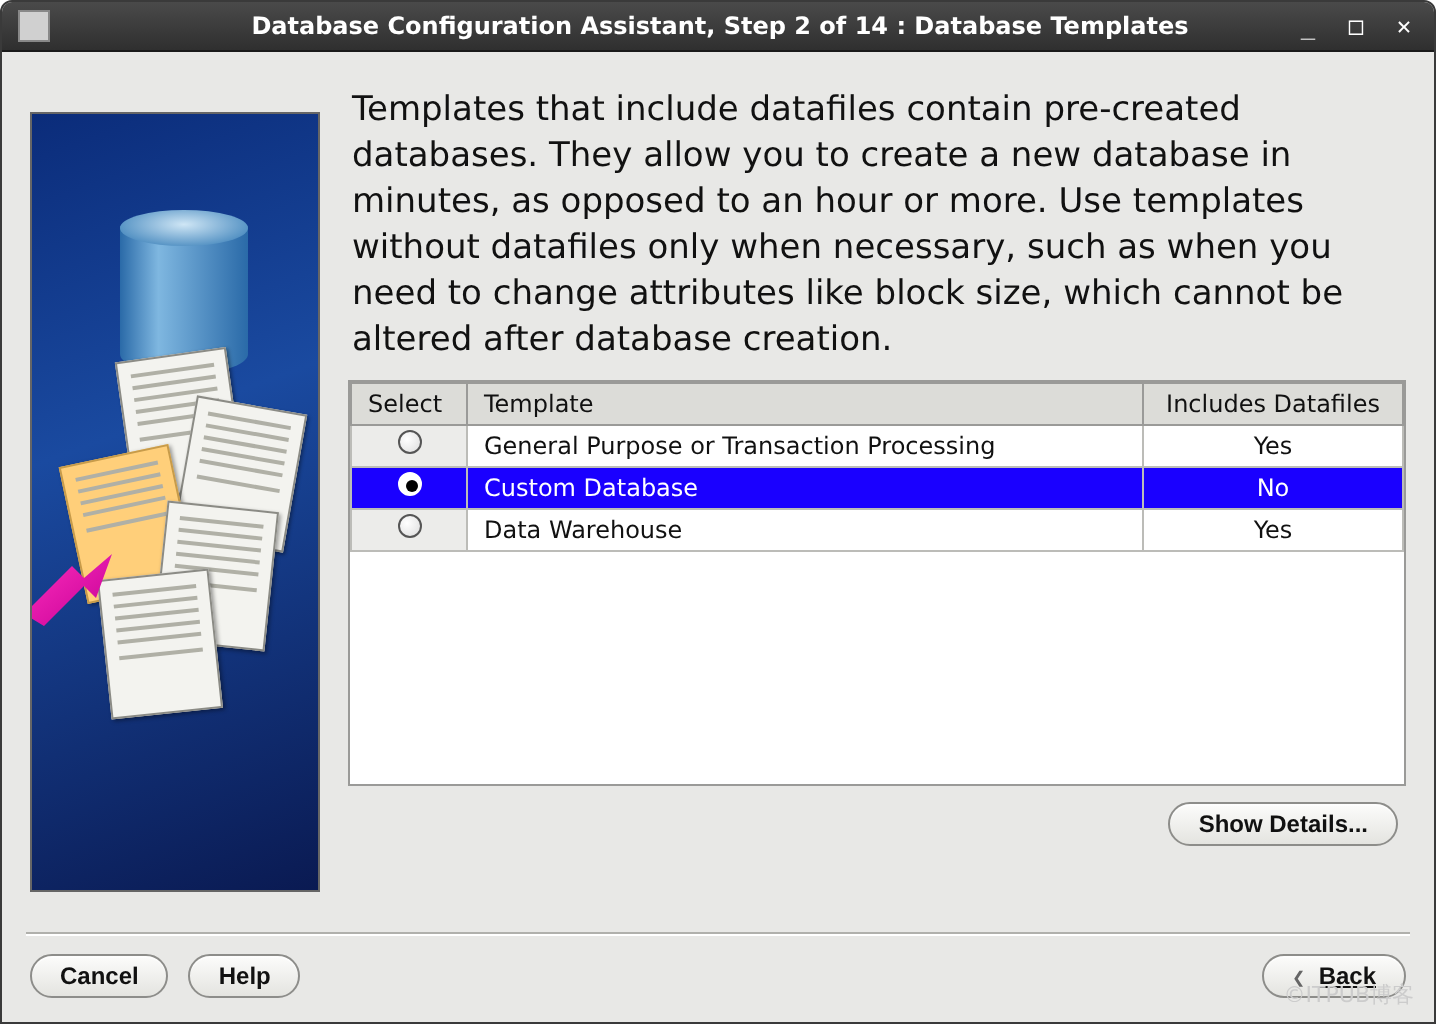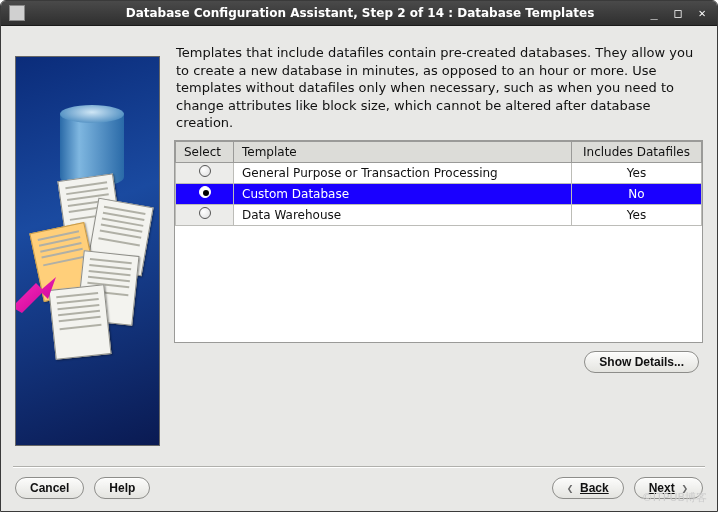--- a/index.html
+++ b/index.html
@@ -128,21 +128,21 @@
   }
   .arrow svg { display: block; }
 
   .right-pane {
     flex: 1;
     display: flex;
     flex-direction: column;
   }
   .desc {
     color: #111;
-    font-size: 13px;
+    font-size: 17px;
     line-height: 1.35;
     padding: 6px 2px 8px 2px;
   }
   .table-wrap {
     border: 1px solid #9a9a98;
     background: #fff;
     height: 203px;
     overflow: hidden;
   }
   table.templates {
@@ -343,18 +343,17 @@
       </div>
     </div>
 
     <div class="separator"></div>
 
     <div class="footer" style="position:relative;">
       <button class="btn"><span>Cancel</span></button>
       <button class="btn"><span>Help</span></button>
       <span class="spacer"></span>
       <button class="btn"><span class="chev">❮</span>&nbsp;&nbsp;<span class="u">Back</span></button>
-      <button class="btn"><span class="u">Next</span>&nbsp;&nbsp;<span class="chev">❯</span></button>
       <span class="watermark">©ITPUB博客</span>
     </div>
   </div>
 
 </div>
 
 </body></html>

